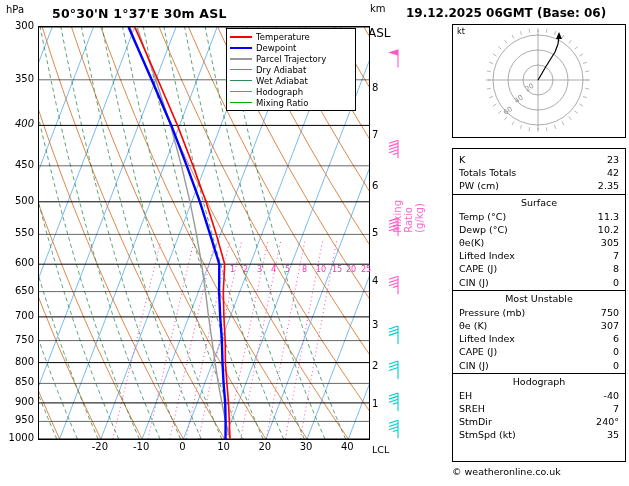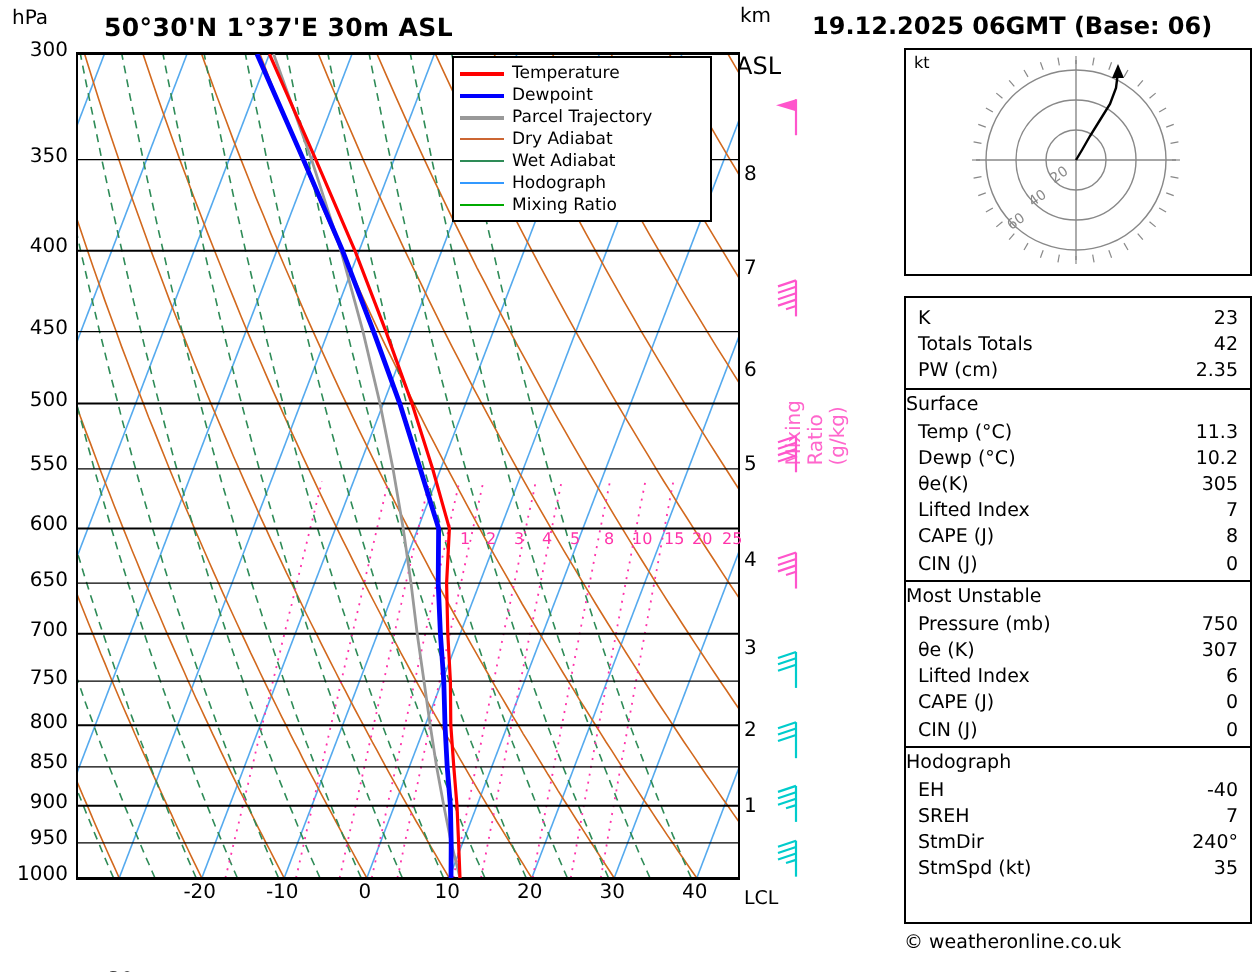--- a/index.html
+++ b/index.html
@@ -25,21 +25,21 @@
   .lg-row{display:flex;align-items:center;height:11px;}
   .lg-line{width:22px;height:0;border-top-width:2px;border-top-style:solid;margin-right:4px;}
   .lg-txt{font-size:8.5px;color:#000;white-space:nowrap;}
   
   #right{position:absolute;left:404px;top:0;width:225px;height:486px;}
   #date-title{position:absolute;left:2px;top:6px;font-size:12px;font-weight:bold;color:#000;}
   #hodo-box{position:absolute;left:48px;top:24px;width:172px;height:112px;border:1px solid #000;background:#fff;}
   #kt-label{position:absolute;left:4px;top:2px;font-size:8px;color:#000;text-align:center;}
   #table-box{position:absolute;left:48px;top:148px;width:172px;height:312px;border:1px solid #000;background:#fff;}
   .trow{display:flex;justify-content:space-between;font-size:9.5px;color:#000;padding:0 6px;line-height:13.2px;}
-  .tsec{font-size:9.5px;color:#000;text-align:left;line-height:14px;}
+  .tsec{font-size:9.5px;color:#000;text-align:center;line-height:14px;}
   .hr{border-top:1px solid #000;margin:1px 0;}
   #copyright{position:absolute;left:48px;top:466px;font-size:9.5px;color:#000;}
 </style>
 </head>
 <body>
 
 <div class="root">
 
   <div id="skewt-panel">
 
@@ -169,21 +169,21 @@
         <div class="lg-row">
           <div class="lg-line" style="border-top-color: rgb(0, 170, 0); border-top-width: 1px;"></div>
           <div class="lg-txt">Mixing Ratio</div>
         </div>
       </div>
 
     <div id="lcl-label">LCL</div>
     <div id="mixing-axis-title" style="left: 392px; top: 200px; transform: rotate(-90deg) translate(-100%, 0px);">Mixing Ratio (g/kg)</div>
   <div class="ylab" style="left: 2px; top: 20px;">300</div>
       <div class="ylab" style="left: 2px; top: 72.7504px;">350</div>
-      <div class="ylab" style="left: 2px; top: 118.445px;">400</div>
+      <div class="ylab" style="left: 2px; top: 118.445px; font-style: italic;">400</div>
       <div class="ylab" style="left: 2px; top: 158.75px;">450</div>
       <div class="ylab" style="left: 2px; top: 194.805px;">500</div>
       <div class="ylab" style="left: 2px; top: 227.42px;">550</div>
       <div class="ylab" style="left: 2px; top: 257.195px;">600</div>
       <div class="ylab" style="left: 2px; top: 284.586px;">650</div>
       <div class="ylab" style="left: 2px; top: 309.946px;">700</div>
       <div class="ylab" style="left: 2px; top: 333.555px;">750</div>
       <div class="ylab" style="left: 2px; top: 355.64px;">800</div>
       <div class="ylab" style="left: 2px; top: 376.386px;">850</div>
       <div class="ylab" style="left: 2px; top: 395.946px;">900</div>

